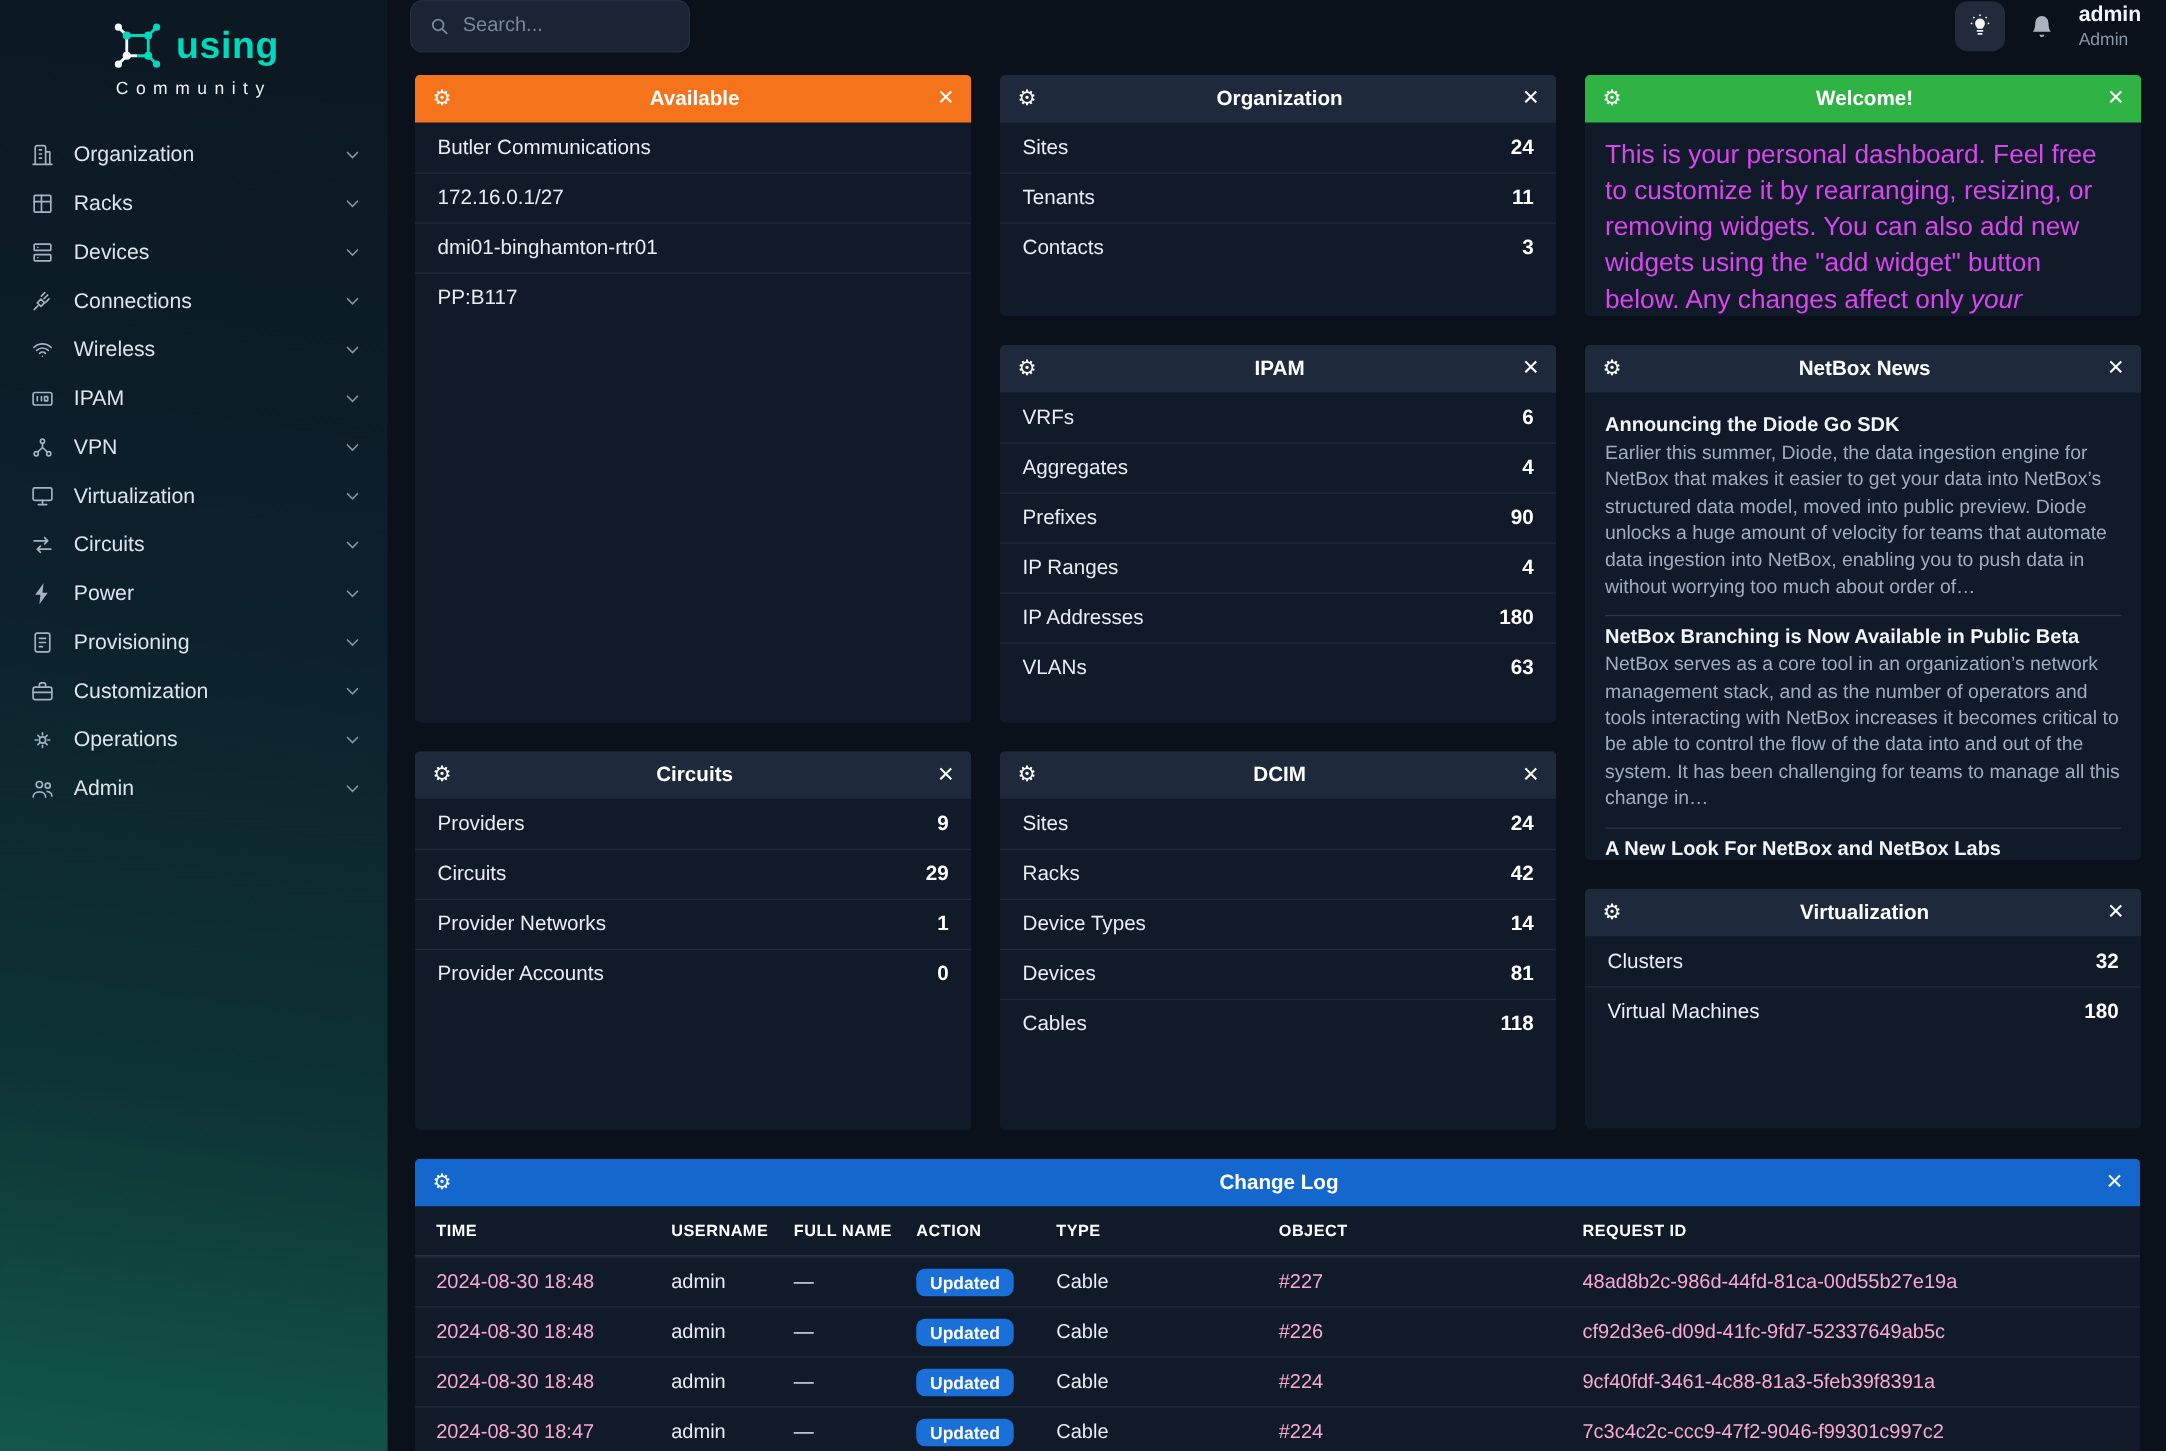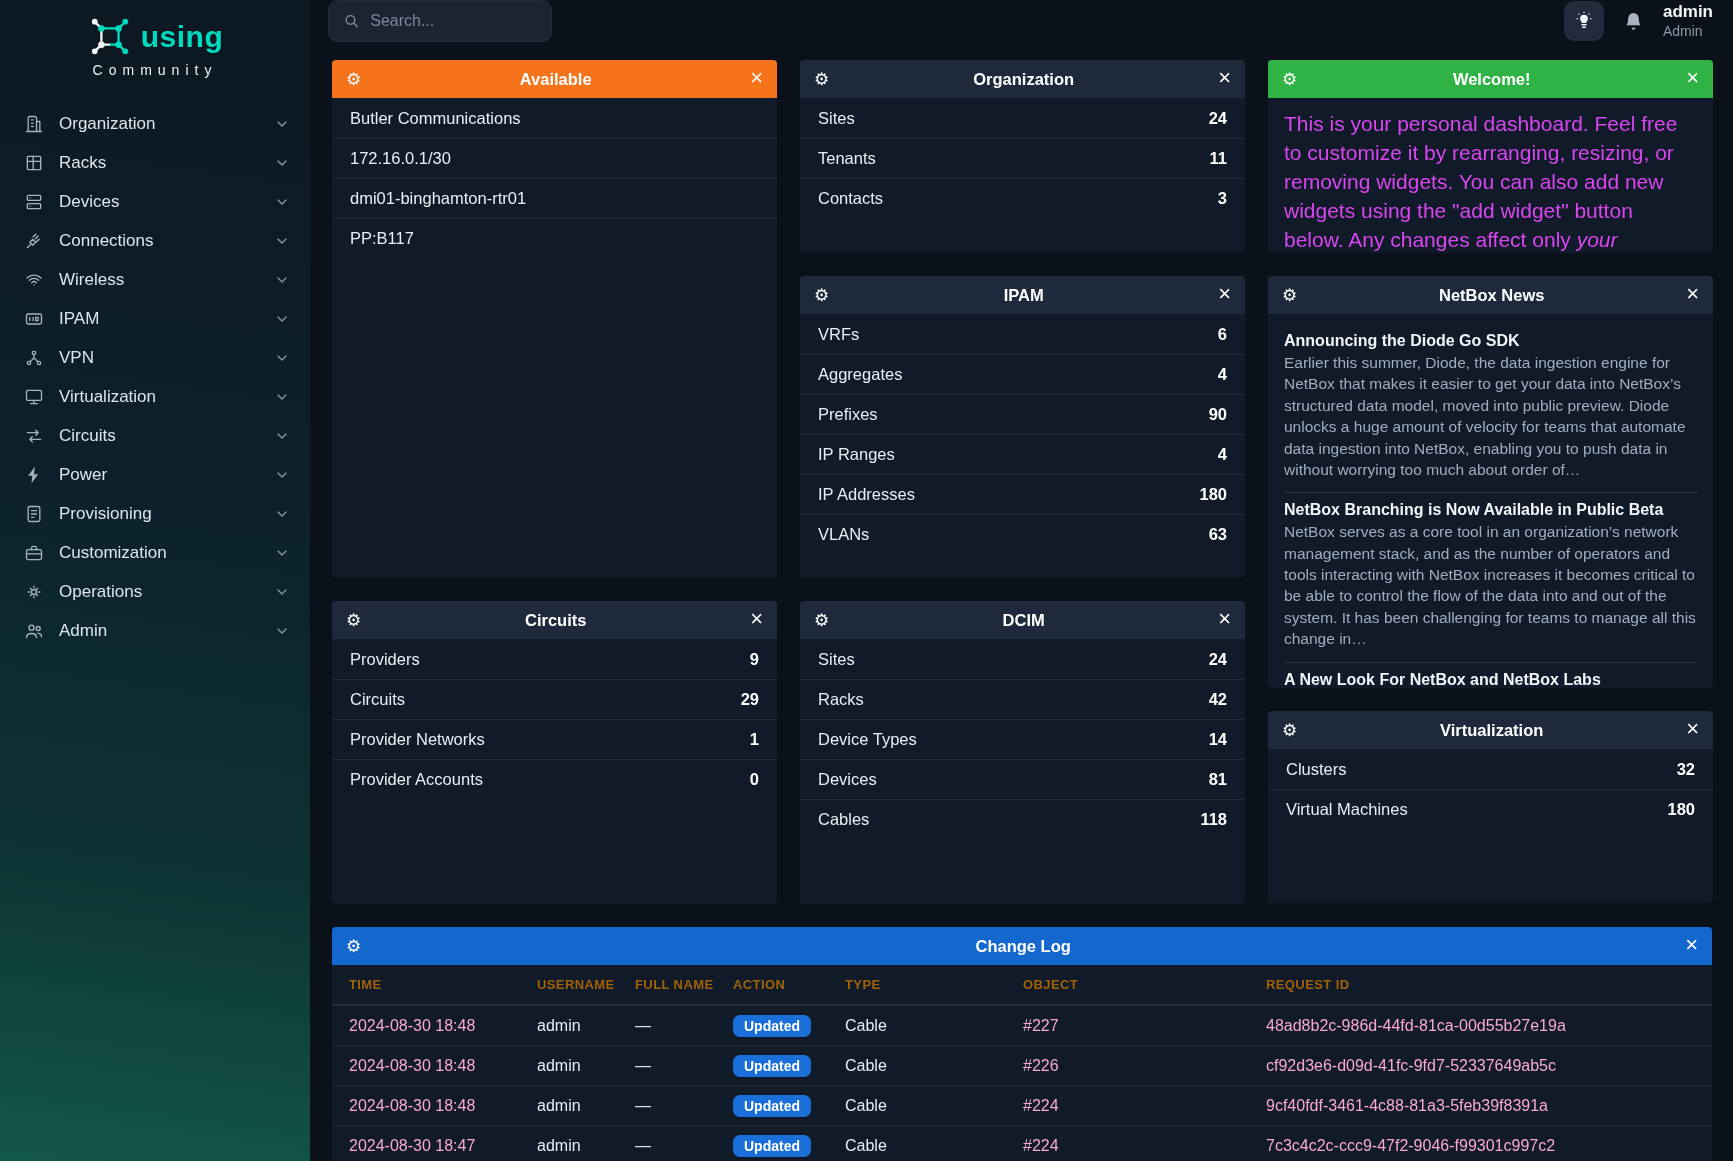--- a/index.html
+++ b/index.html
@@ -90,21 +90,21 @@
   .news-body { margin-top:2px; font-size:15.5px; line-height:1.38; color:#9fadbd; }
   .news-body:empty { display:none; }
 
   
   .changelog { margin-top:23px; width:1380px; }
   .cl-grid {
     display:grid; grid-template-columns:188px 98px 98px 112px 178px 243px 1fr;
     align-items:center; padding:0 17px;
   }
   .cl-thead { height:40px; border-bottom:1px solid rgba(255,255,255,.1); }
-  .cl-thead span { font-size:13px; font-weight:bold; letter-spacing:.4px; color:#a16207; }
+  .cl-thead span { font-size:13px; font-weight:bold; letter-spacing:.4px; color:#ffffff; }
   .cl-row { height:40px; border-top:1px solid rgba(255,255,255,.07); font-size:16px; }
   .cl-row:first-of-type { border-top:none; }
   .link { color:#f9a8d4; cursor:pointer; text-decoration:none; }
   .badge {
     display:inline-block; background:#1a6fd9; color:#fff; font-size:14px; font-weight:bold;
     padding:4px 11px; border-radius:7px; line-height:1; cursor:pointer;
   }
   .mi, .chev, .tb-ic { display:block; }
 </style>
 </head>
@@ -313,21 +313,21 @@
 
         <div class="col">
           <section class="widget h-bookmarks">
             <header class="w-head orange">
               <span class="gear">⚙</span>
               <span class="w-title">Available</span>
               <span class="close">×</span>
             </header>
             <div class="w-body">
               <div class="list-item">Butler Communications</div>
-              <div class="list-item">172.16.0.1/30</div>
+              <div class="list-item">172.16.0.1/27</div>
               <div class="list-item">dmi01-binghamton-rtr01</div>
               <div class="list-item">PP:B117</div>
             </div>
           </section>
 
           <section class="widget h-circuits">
             <header class="w-head">
               <span class="gear">⚙</span>
               <span class="w-title">Circuits</span>
               <span class="close">×</span>

